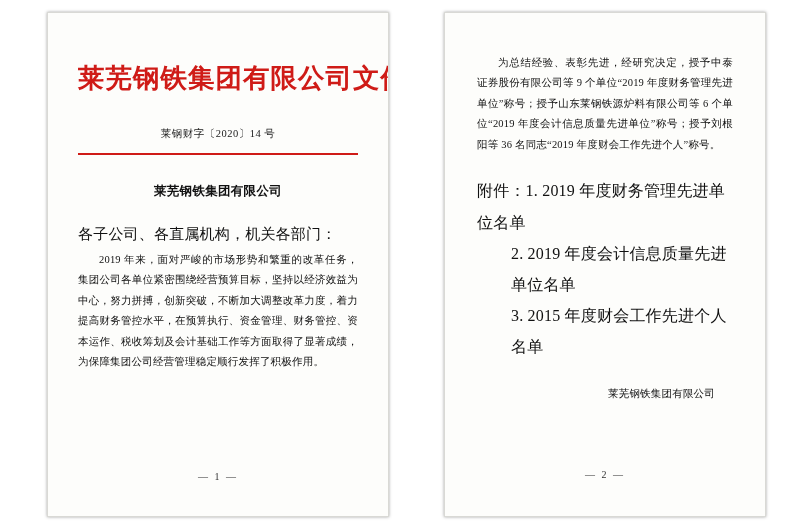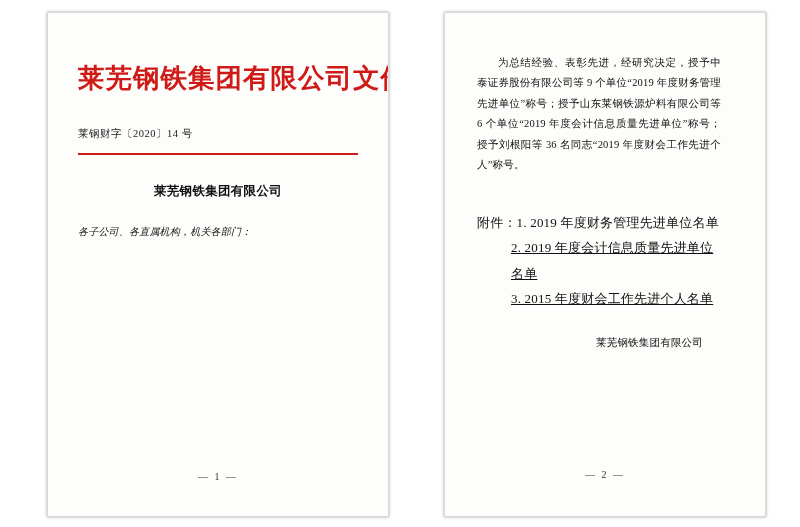--- a/index.html
+++ b/index.html
@@ -41,36 +41,37 @@
     border: 1px solid #d9d9d5;
   }
   
   .page-inner {
     padding: 26px 30px 0 30px;
     height: 100%;
     box-sizing: border-box;
     position: relative;
   }
   .page-right .page-inner {
-    padding: 40px 44px 0 32px;
+    padding: 40px 32px 0 32px;
   }
 
   
   .masthead {
     text-align: center;
     color: #cf1b17;
     font-family: "Liberation Serif", serif;
     font-weight: bold;
     font-size: 26.5px;
     letter-spacing: 1px;
     line-height: 1.15;
     margin-top: 24px;
     white-space: nowrap;
   }
   .doc-number {
+    text-align: center;
     font-size: 10.5px;
     color: #222;
     margin-top: 34px;
     letter-spacing: 0.5px;
   }
   .red-rule {
     margin-top: 12px;
     height: 1.6px;
     background: #cf1b17;
   }
@@ -83,51 +84,49 @@
     color: #111;
     line-height: 1.75;
     margin-top: 26px;
     letter-spacing: 0.3px;
   }
   .title-block div { white-space: nowrap; }
 
   
   .salutation {
     margin-top: 22px;
-    font-size: 10px;
+    font-size: 15px;
     color: #111;
     letter-spacing: 0.2px;
-    font-style: italic;
   }
   .para {
     margin-top: 6px;
     font-size: 10.5px;
     color: #111;
     line-height: 1.95;
     text-align: justify;
     text-indent: 21px;
     letter-spacing: 0.2px;
   }
   .page-right .para {
     margin-top: 0;
     margin-bottom: 10px;
   }
 
   
   .attach {
-    margin-top: 34px;
-    font-size: 13px;
+    margin-top: 20px;
+    font-size: 16px;
     color: #111;
     line-height: 1.95;
     letter-spacing: 0.2px;
   }
   .attach-head { }
   .attach-item {
     padding-left: 34px;
-    text-decoration: underline;
   }
 
   
   .sign {
     margin-top: 22px;
     font-size: 10.5px;
     color: #111;
     line-height: 1.95;
     text-align: right;
     padding-right: 18px;
@@ -160,20 +159,21 @@
       <div class="doc-number">莱钢财字〔2020〕14 号</div>
 
       <div class="red-rule"></div>
 
       <div class="title-block">
         <div>莱芜钢铁集团有限公司</div>
       </div>
 
       <div class="salutation">各子公司、各直属机构，机关各部门：</div>
 
+      <div class="para">2019 年来，面对严峻的市场形势和繁重的改革任务，集团公司各单位紧密围绕经营预算目标，坚持以经济效益为中心，努力拼搏，创新突破，不断加大调整改革力度，着力提高财务管控水平，在预算执行、资金管理、财务管控、资本运作、税收筹划及会计基础工作等方面取得了显著成绩，为保障集团公司经营管理稳定顺行发挥了积极作用。</div>
 
       <div class="page-num">— 1 —</div>
     </div>
   </div>
 
   <div class="page page-right">
     <div class="page-inner">
 
       <div class="para">为总结经验、表彰先进，经研究决定，授予中泰证券股份有限公司等 9 个单位“2019 年度财务管理先进单位”称号；授予山东莱钢铁源炉料有限公司等 6 个单位“2019 年度会计信息质量先进单位”称号；授予刘根阳等 36 名同志“2019 年度财会工作先进个人”称号。</div>
 

